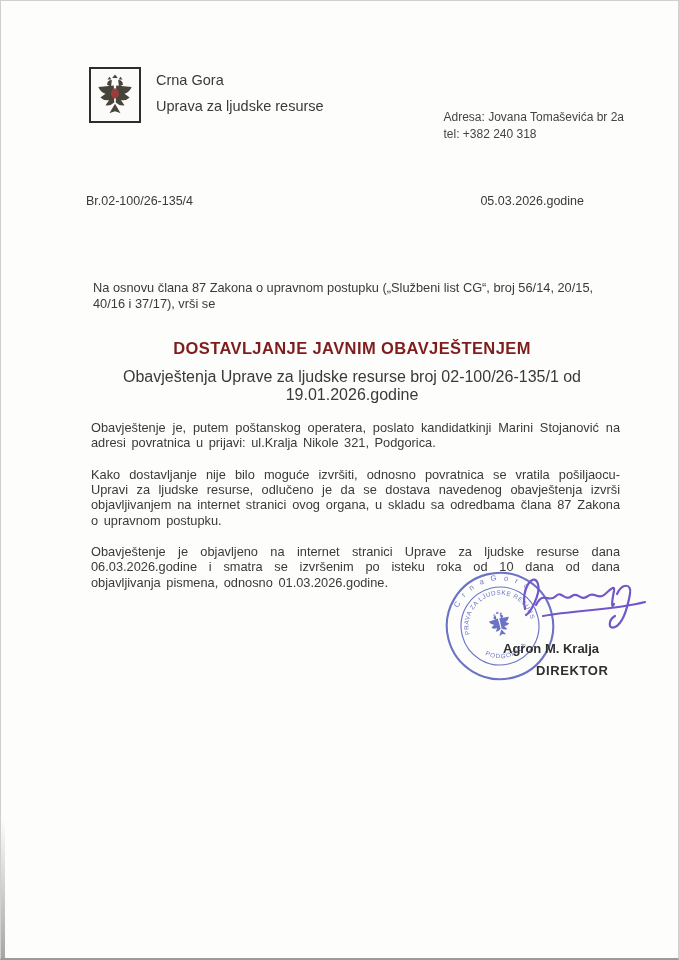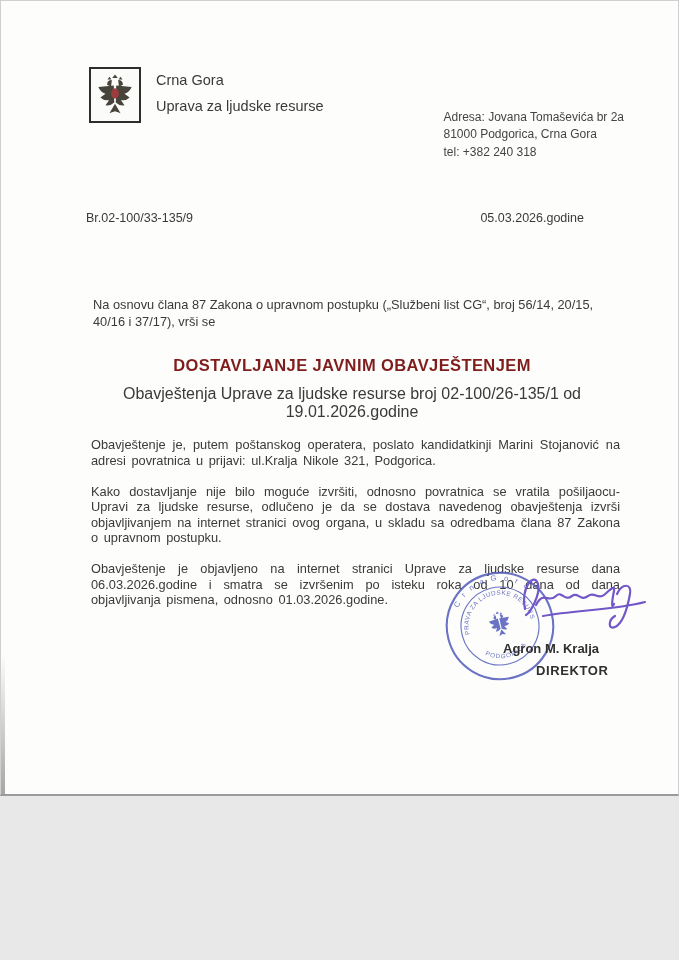--- a/index.html
+++ b/index.html
@@ -6,21 +6,21 @@
     --stamp_blue: #4a55b8;
     --ink_purple: #7257c8;
     --emblem_dark: #47443c;
     --emblem_red: #9c3d3d;
     --text_color: #3a3a3a;
   }
   html, body { margin: 0; padding: 0; background: #e8e8e8; }
   .page {
     position: relative;
     width: 679px;
-    height: 796px;
+    height: 960px;
     margin: 0 auto;
     background: #fdfdfc;
     font-family: "Liberation Sans", "DejaVu Sans", sans-serif;
     color: var(--text_color);
     border: 1px solid #d0d0d0;
     border-bottom: 2px solid #9a9a9a;
     box-sizing: border-box;
     overflow: hidden;
   }
   .page::after {
@@ -113,27 +113,26 @@
         </g>
         <ellipse class="emblem-shield" cx="24" cy="25" rx="5" ry="6.5"></ellipse>
       </svg>
     </div>
     <div class="org-block">
       <div class="country">Crna Gora</div>
       <div class="org">Uprava za ljudske resurse</div>
     </div>
     <div class="address-block">
       <div>Adresa: Jovana Tomaševića br 2a</div>
-      <div>81000 Podgorica, Crna Gora</div>
       <div>tel: +382 240 318</div>
     </div>
   </div>
 
   <div class="ref-row">
-    <span>Br.02-100/33-135/9</span>
+    <span>Br.02-100/26-135/4</span>
     <span>05.03.2026.godine</span>
   </div>
 
   <p class="intro">Na osnovu člana 87 Zakona o upravnom postupku („Službeni list CG“, broj 56/14, 20/15, 40/16 i 37/17), vrši se</p>
 
   <div class="doc-title">DOSTAVLJANJE JAVNIM OBAVJEŠTENJEM</div>
   <div class="doc-subtitle">Obavještenja Uprave za ljudske resurse broj 02-100/26-135/1  od 19.01.2026.godine</div>
 
   <p class="para">Obavještenje je, putem poštanskog operatera, poslato  kandidatkinji Marini Stojanović na adresi povratnica u prijavi: ul.Kralja Nikole 321, Podgorica.</p>
   <p class="para">Kako dostavljanje nije bilo moguće izvršiti, odnosno povratnica se vratila pošiljaocu-Upravi za ljudske resurse, odlučeno je da se dostava navedenog  obavještenja izvrši objavljivanjem na internet stranici ovog organa, u skladu sa odredbama člana 87 Zakona o upravnom postupku.</p>

